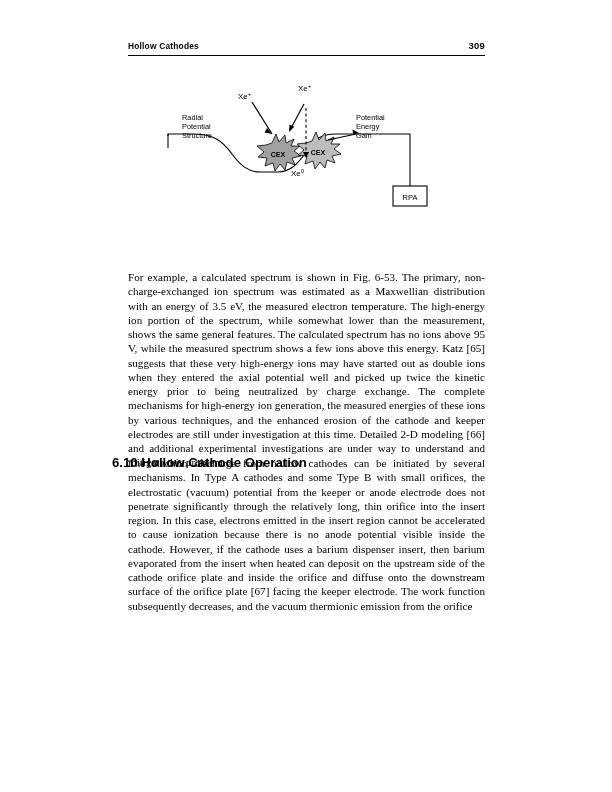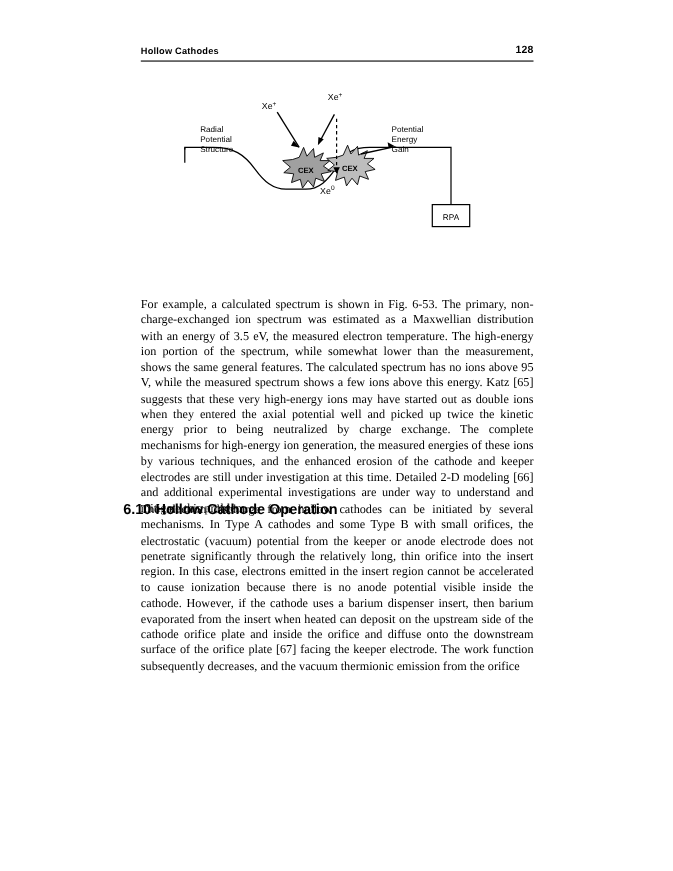--- a/index.html
+++ b/index.html
@@ -87,21 +87,21 @@
   #para2 { top: 456px; }
   p { margin: 0; text-indent: 0; }
 </style>
 </head>
 <body>
 
 <div class="page">
 
   <div class="running-head">
     <span class="title">Hollow Cathodes</span>
-    <span class="pageno">128</span>
+    <span class="pageno">309</span>
   </div>
   <div class="head-rule"></div>
 
   <div class="figure">
     <svg width="300" height="150" viewBox="0 0 300 150" xmlns="http://www.w3.org/2000/svg">
 
       <path d="M8,68 L8,66 C8,66 20,66 34,66 C52,66 62,72 72,86 C80,97 88,104 100,104 L118,104 C130,104 138,96 146,84 C154,70 162,66 176,66 L250,66 L250,118" fill="none" stroke="#000000" stroke-width="1.1"></path>
 
       <path d="M8,66 L8,80" fill="none" stroke="#000000" stroke-width="1.1"></path>
 

